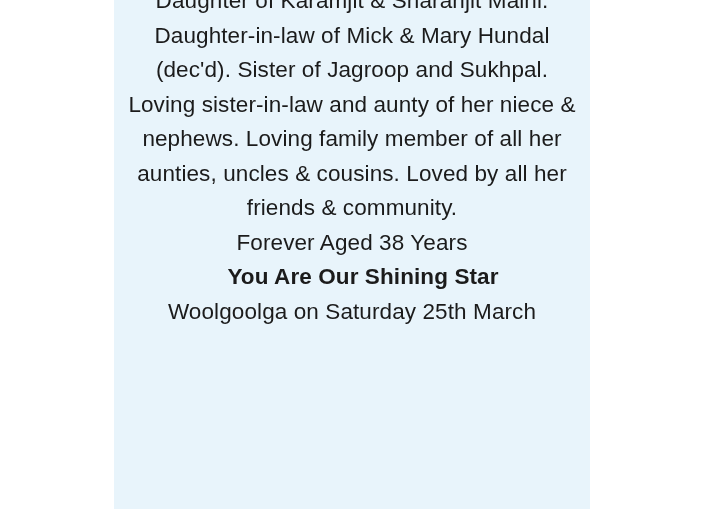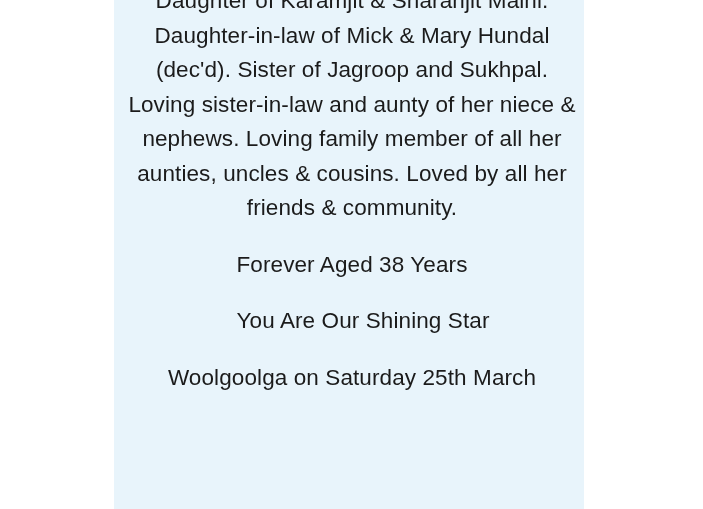--- a/index.html
+++ b/index.html
@@ -8,21 +8,21 @@
   }
   body {
     width: 703px;
     height: 509px;
     background: #ffffff;
     font-family: "Liberation Sans", sans-serif;
     overflow: hidden;
   }
   .page {
     position: relative;
-    width: 584px;
+    width: 703px;
     height: 509px;
     background: #ffffff;
     overflow: hidden;
   }
   .notice-card {
     position: absolute;
     left: 114px;
     top: 0;
     width: 476px;
     height: 509px;
@@ -38,27 +38,26 @@
     color: #1b1b1b;
     font-size: 22.5px;
     line-height: 34.5px;
     letter-spacing: 0.1px;
   }
   .para {
     margin: 0;
     padding: 0 6px;
   }
   .para + .para {
-    margin-top: 22px;
   }
   .line-clipped-top {
     display: block;
   }
   .emphasis {
-    font-weight: normal;
+    font-weight: bold;
     padding-left: 28px;
   }
 </style>
 </head>
 <body>
 
 <div class="page">
   <div class="notice-card">
     <div class="notice-body">
       <p class="para">Daughter of Karamjit &amp; Sharanjit Malhi. Daughter-in-law of Mick &amp; Mary Hundal (dec'd). Sister of Jagroop and Sukhpal. Loving sister-in-law and aunty of her niece &amp; nephews. Loving family member of all her aunties, uncles &amp; cousins. Loved by all her friends &amp; community.</p>

